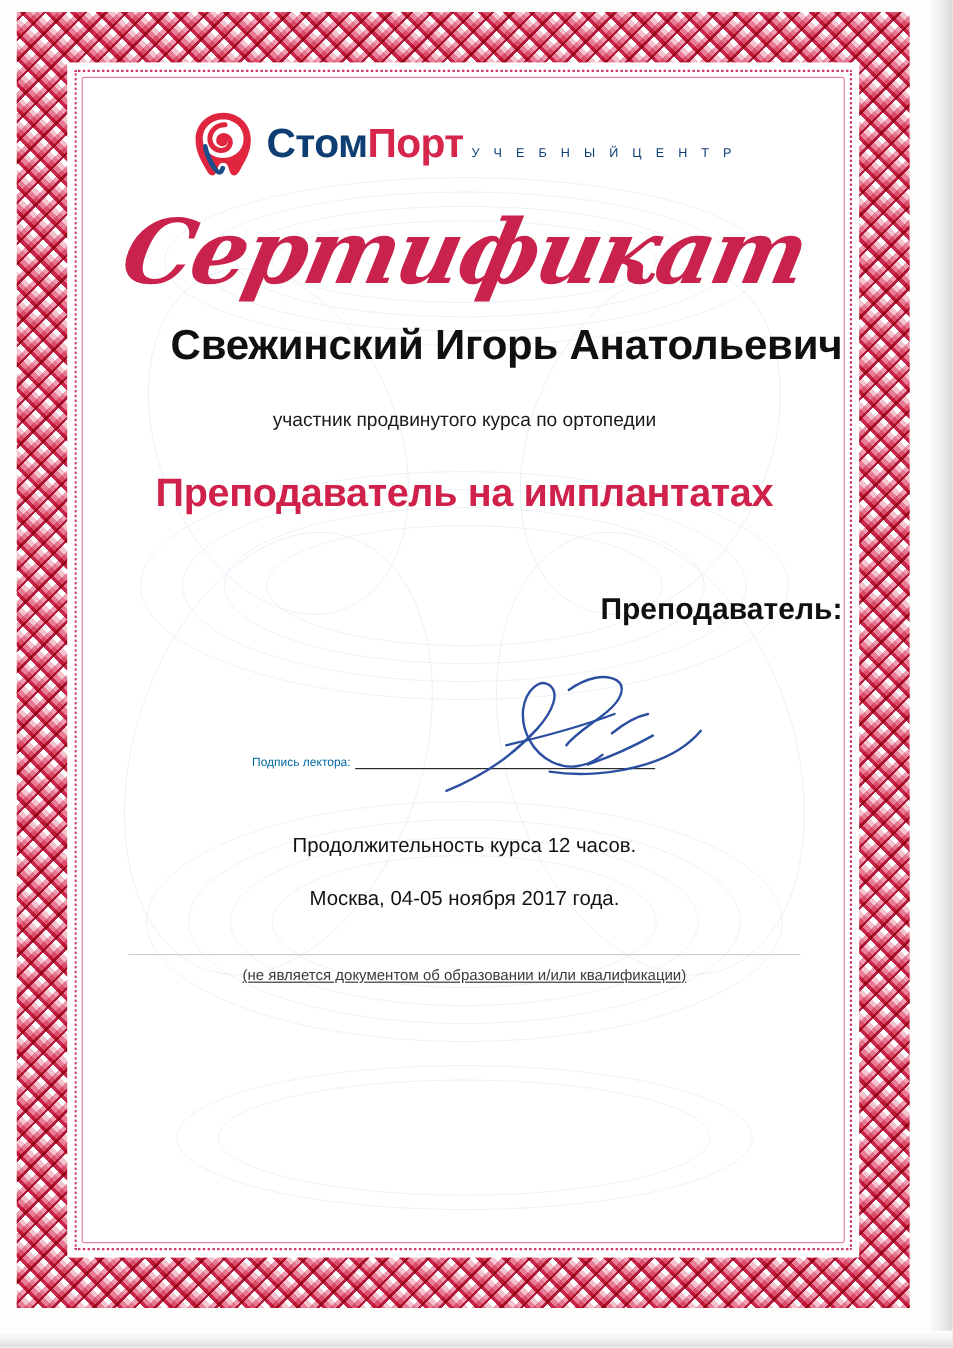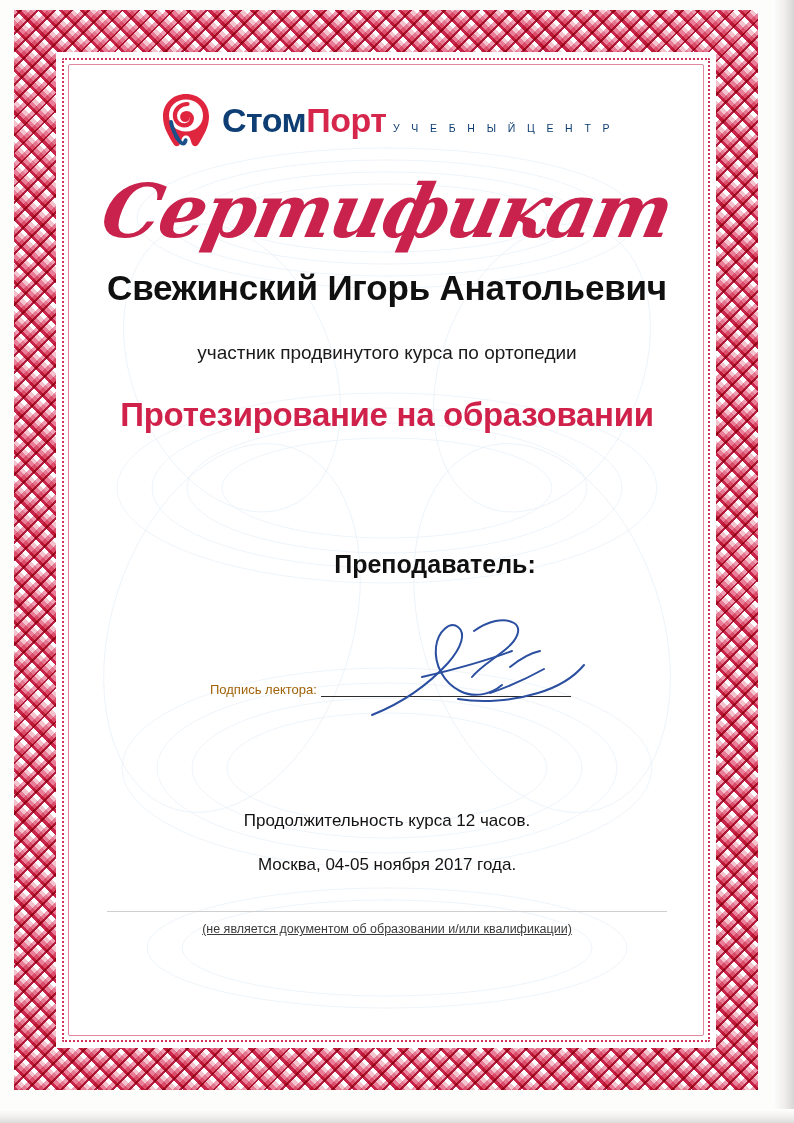--- a/index.html
+++ b/index.html
@@ -145,84 +145,85 @@
     transform: skewX(-12deg);
     line-height: 1;
   }
 
   #recipient-name {
     margin-top: 20px;
     font-size: 35px;
     font-weight: bold;
     color: #101010;
     letter-spacing: -0.2px;
+    text-align: right;
   }
 
   #role-line {
     margin-top: 34px;
-    font-size: 19px;
+    font-size: 16px;
     color: #1a1a1a;
   }
 
   #course-title {
     margin-top: 32px;
     font-size: 33px;
     font-weight: bold;
     color: #d0214b;
     letter-spacing: -0.3px;
   }
 
   #teacher-label {
-    margin-top: 116px;
+    margin-top: 64px;
     font-size: 25px;
     font-weight: bold;
     color: #101010;
-    text-align: center;
+    text-align: right;
     padding-left: 96px;
   }
   #teacher-name {
     margin-top: 42px;
     font-size: 21px;
     font-weight: bold;
     color: #101010;
     text-align: left;
     padding-left: 96px;
   }
 
   
   #signature-row {
     position: relative;
     margin-top: 100px;
     height: 40px;
     text-align: left;
     padding-left: 138px;
   }
   #signature-label {
-    font-size: 13px;
-    color: #a16207;
+    font-size: 10px;
+    color: #0369a1;
     display: inline-block;
     vertical-align: bottom;
   }
   #signature-line {
     display: inline-block;
     width: 250px;
     border-bottom: 1px solid #2b2b2b;
     margin-left: 4px;
     vertical-align: bottom;
     height: 14px;
   }
   #signature-ink {
     position: absolute;
     left: 290px;
     top: -72px;
     pointer-events: none;
   }
 
   #duration-line {
-    margin-top: 92px;
+    margin-top: 32px;
     font-size: 17px;
     color: #121212;
   }
   #place-date-line {
     margin-top: 24px;
     font-size: 17px;
     color: #121212;
     text-align: center;
   }
 
@@ -290,21 +291,21 @@
         <span id="logo-subtitle">У Ч Е Б Н Ы Й   Ц Е Н Т Р</span>
       </span>
     </div>
 
     <div id="certificate-script">Сертификат</div>
 
     <div id="recipient-name">Свежинский Игорь Анатольевич</div>
 
     <div id="role-line">участник продвинутого курса по ортопедии</div>
 
-    <div id="course-title">Протезирование на образовании</div>
+    <div id="course-title">Преподаватель на имплантатах</div>
 
     <div id="teacher-label">Преподаватель:</div>
 
     <div id="signature-row">
       <span id="signature-label">Подпись лектора:</span><span id="signature-line"></span>
       <span id="signature-ink">
         <svg width="230" height="120" viewBox="0 0 230 120" xmlns="http://www.w3.org/2000/svg">
           <g fill="none" stroke="#2b4fa0" stroke-width="2" stroke-linecap="round" stroke-linejoin="round">
             <path d="M10 108 C 40 96, 66 78, 86 56 C 100 40, 104 26, 96 20 C 88 14, 76 24, 74 40 C 72 58, 82 76, 98 84 C 112 91, 128 88, 140 78"></path>
             <path d="M112 24 C 126 14, 142 10, 152 16 C 160 21, 156 32, 144 42 C 132 52, 118 60, 110 70"></path>

